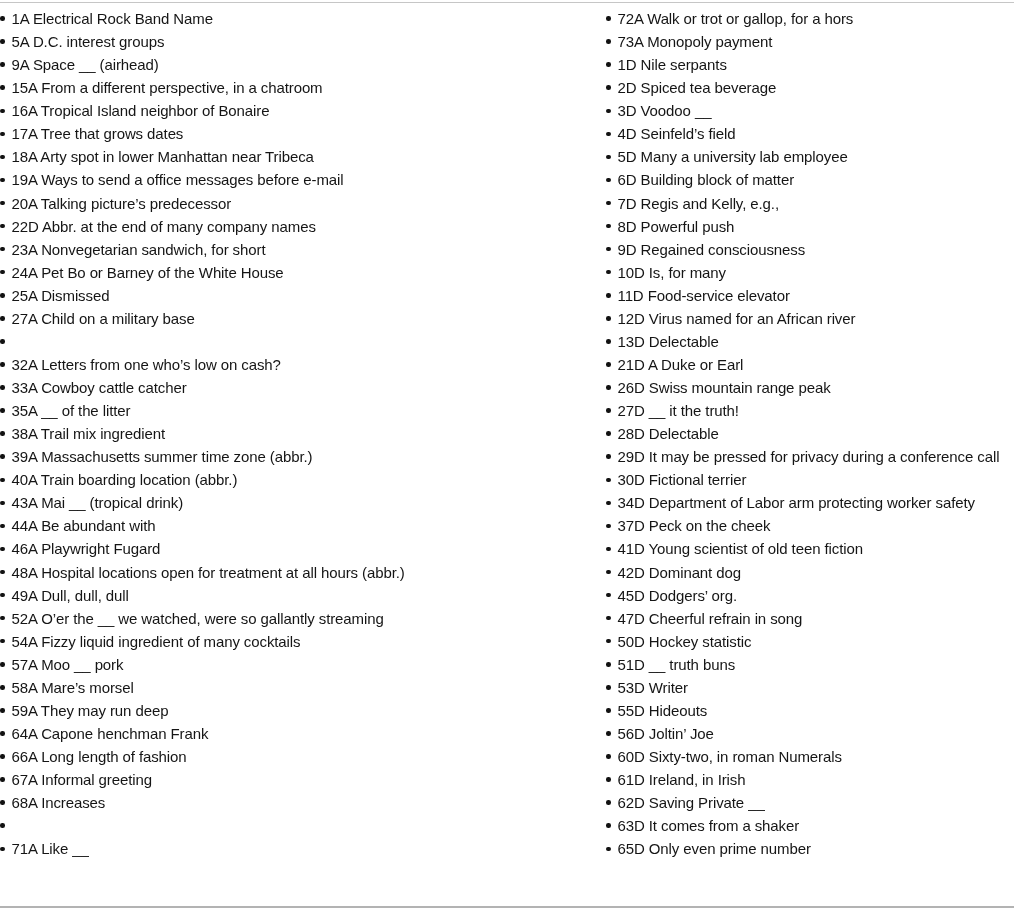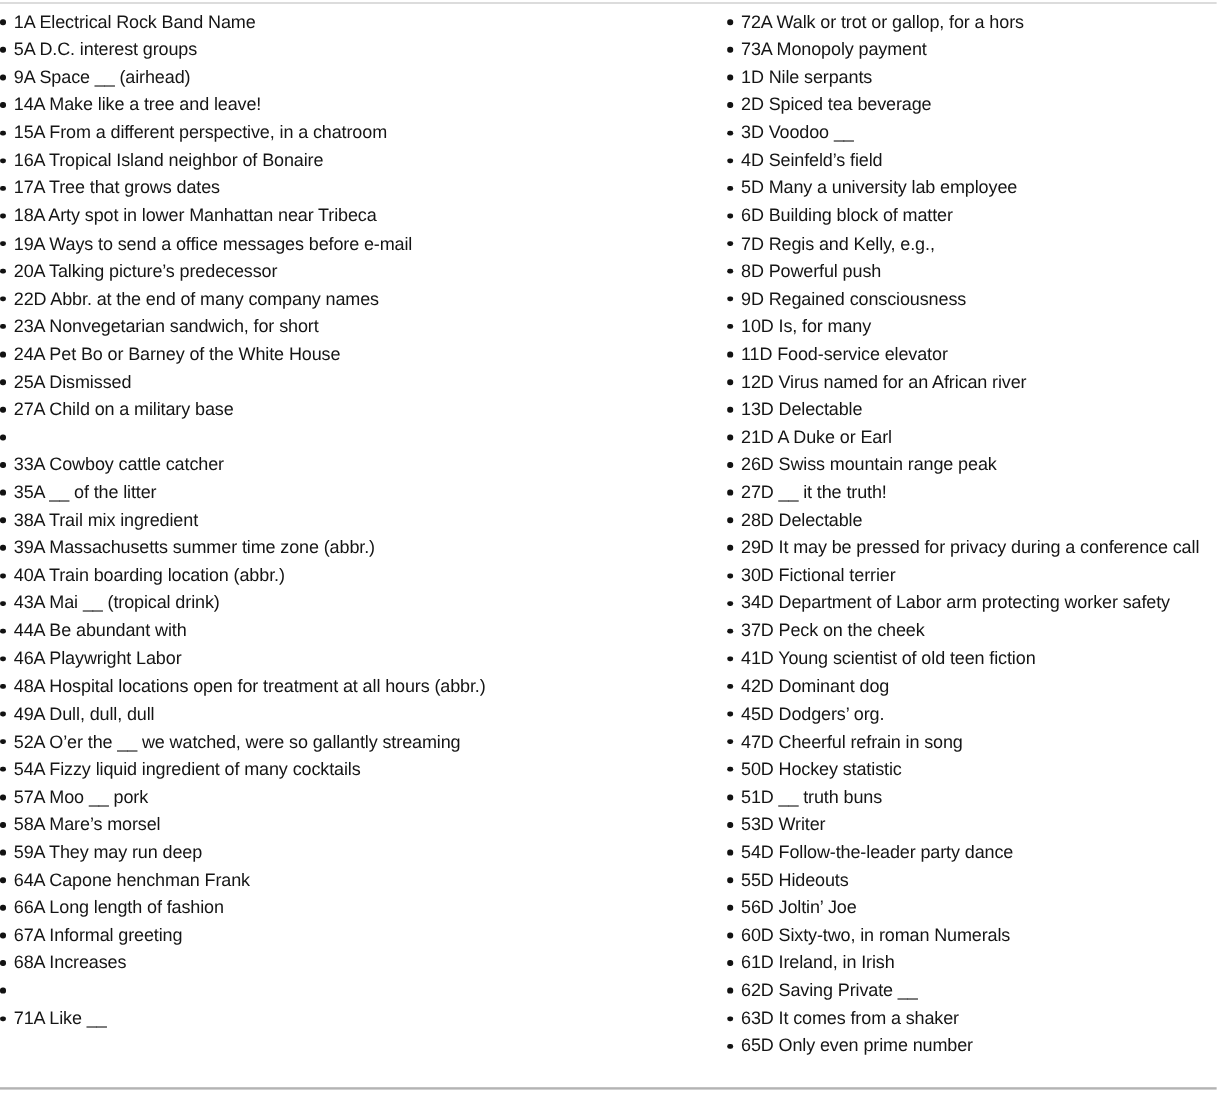--- a/index.html
+++ b/index.html
@@ -83,24 +83,20 @@
         <li class="clue">
           <span class="bullet"></span>
           <span class="clue-text">5A D.C. interest groups</span>
         </li>
         <li class="clue">
           <span class="bullet"></span>
           <span class="clue-text">9A Space __ (airhead)</span>
         </li>
         <li class="clue">
           <span class="bullet"></span>
-          <span class="clue-text">14A Make like a tree and leave!</span>
-        </li>
-        <li class="clue">
-          <span class="bullet"></span>
           <span class="clue-text">15A From a different perspective, in a chatroom</span>
         </li>
         <li class="clue">
           <span class="bullet"></span>
           <span class="clue-text">16A Tropical Island neighbor of Bonaire</span>
         </li>
         <li class="clue">
           <span class="bullet"></span>
           <span class="clue-text">17A Tree that grows dates</span>
         </li>
@@ -134,20 +130,24 @@
         </li>
         <li class="clue">
           <span class="bullet"></span>
           <span class="clue-text">27A Child on a military base</span>
         </li>
         <li class="clue">
           <span class="bullet"></span>
         </li>
         <li class="clue">
           <span class="bullet"></span>
+          <span class="clue-text">32A Letters from one who’s low on cash?</span>
+        </li>
+        <li class="clue">
+          <span class="bullet"></span>
           <span class="clue-text">33A Cowboy cattle catcher</span>
         </li>
         <li class="clue">
           <span class="bullet"></span>
           <span class="clue-text">35A __ of the litter</span>
         </li>
         <li class="clue">
           <span class="bullet"></span>
           <span class="clue-text">38A Trail mix ingredient</span>
         </li>
@@ -162,21 +162,21 @@
         <li class="clue">
           <span class="bullet"></span>
           <span class="clue-text">43A Mai __ (tropical drink)</span>
         </li>
         <li class="clue">
           <span class="bullet"></span>
           <span class="clue-text">44A Be abundant with</span>
         </li>
         <li class="clue">
           <span class="bullet"></span>
-          <span class="clue-text">46A Playwright Labor</span>
+          <span class="clue-text">46A Playwright Fugard</span>
         </li>
         <li class="clue">
           <span class="bullet"></span>
           <span class="clue-text">48A Hospital locations open for treatment at all hours (abbr.)</span>
         </li>
         <li class="clue">
           <span class="bullet"></span>
           <span class="clue-text">49A Dull, dull, dull</span>
         </li>
         <li class="clue">
@@ -336,24 +336,20 @@
           <span class="bullet"></span>
           <span class="clue-text">50D Hockey statistic</span>
         </li>
         <li class="clue">
           <span class="bullet"></span>
           <span class="clue-text">51D __ truth buns</span>
         </li>
         <li class="clue">
           <span class="bullet"></span>
           <span class="clue-text">53D Writer</span>
-        </li>
-        <li class="clue">
-          <span class="bullet"></span>
-          <span class="clue-text">54D Follow-the-leader party dance</span>
         </li>
         <li class="clue">
           <span class="bullet"></span>
           <span class="clue-text">55D Hideouts</span>
         </li>
         <li class="clue">
           <span class="bullet"></span>
           <span class="clue-text">56D Joltin’ Joe</span>
         </li>
         <li class="clue">

